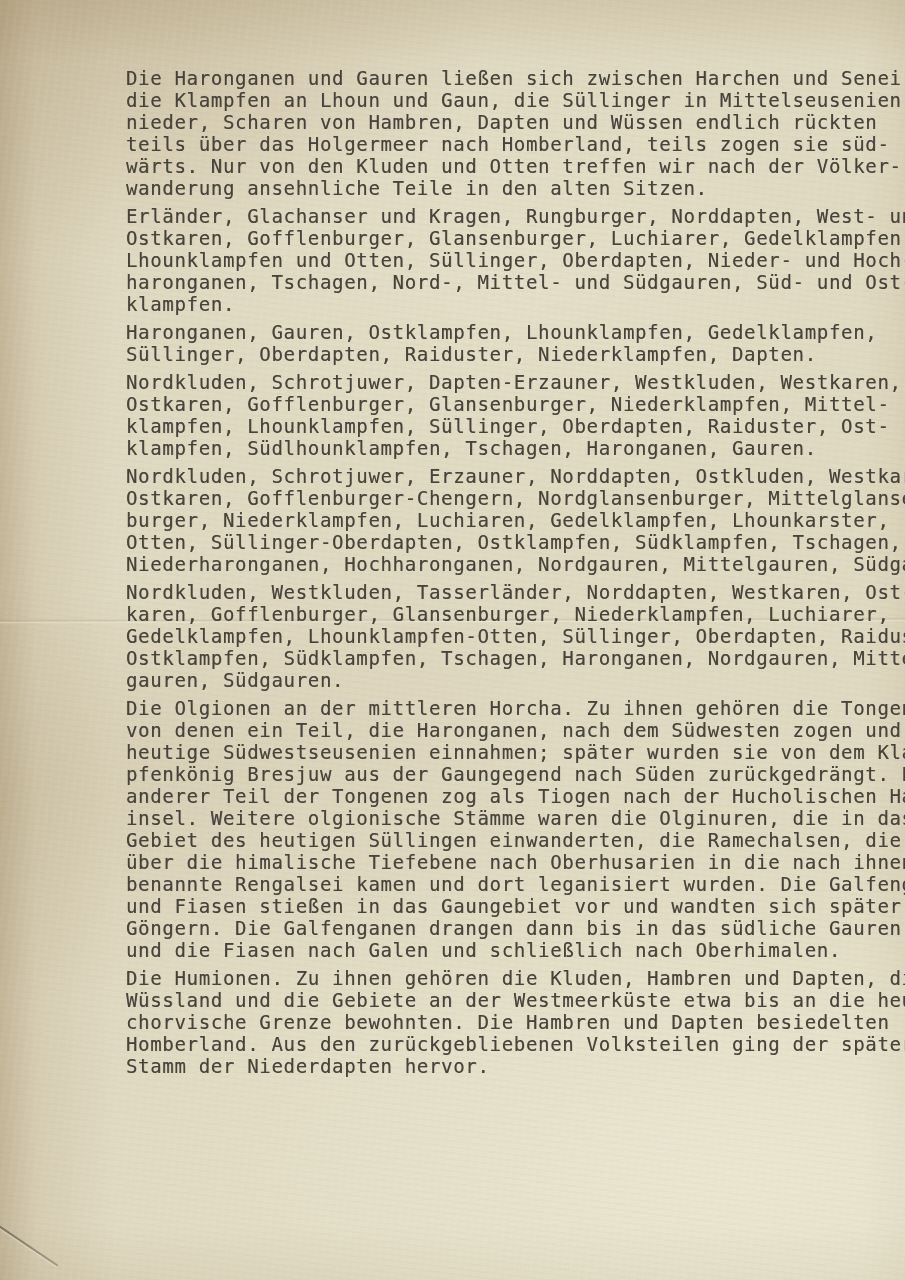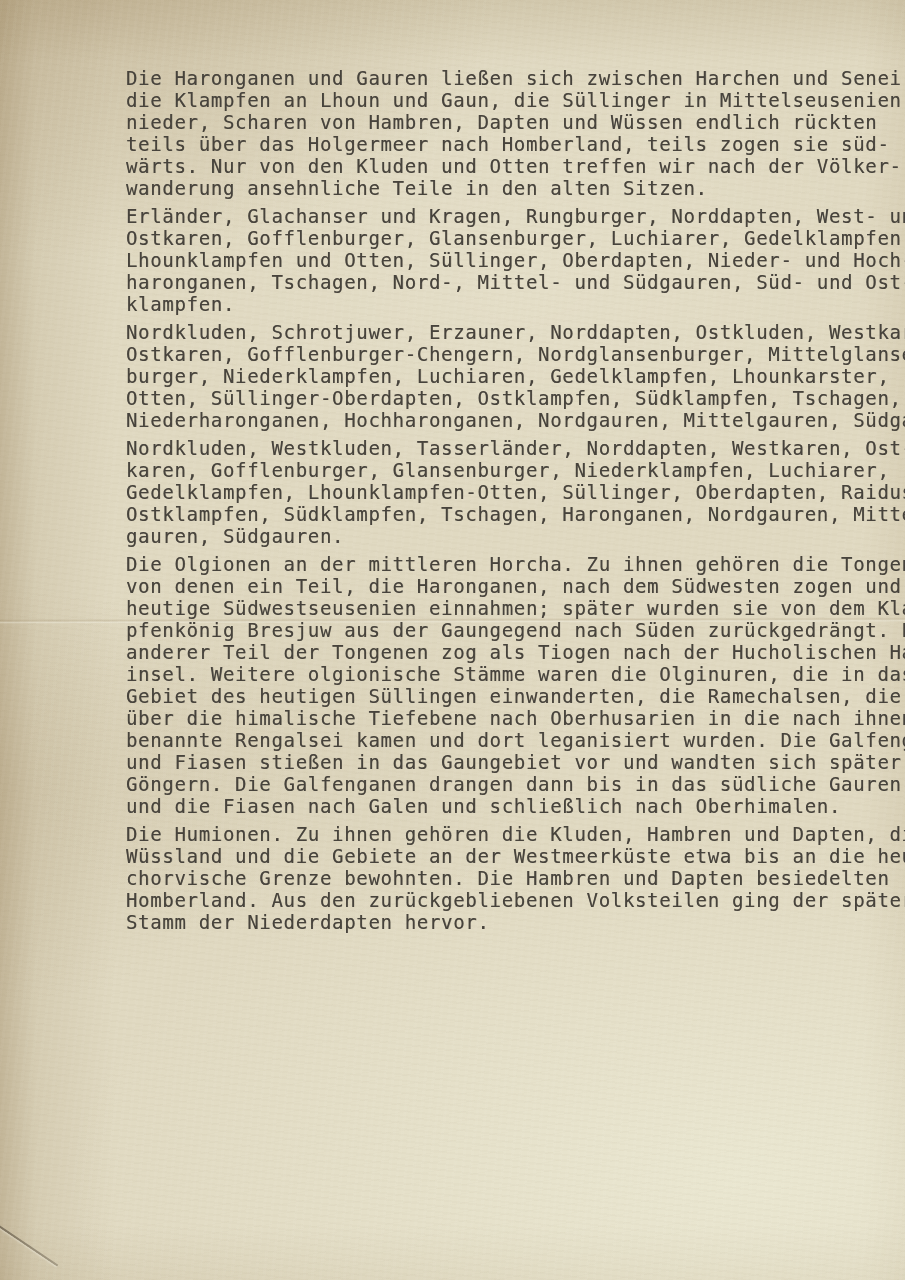--- a/index.html
+++ b/index.html
@@ -94,20 +94,26 @@
 die Klampfen an Lhoun und Gaun, die Süllinger in Mittelseusenien
 nieder, Scharen von Hambren, Dapten und Wüssen endlich rückten
 teils über das Holgermeer nach Homberland, teils zogen sie süd-
 wärts. Nur von den Kluden und Otten treffen wir nach der Völker-
 wanderung ansehnliche Teile in den alten Sitzen.</p>
     <p>Erländer, Glachanser und Kragen, Rungburger, Norddapten, West- und
 Ostkaren, Gofflenburger, Glansenburger, Luchiarer, Gedelklampfen,
 Lhounklampfen und Otten, Süllinger, Oberdapten, Nieder- und Hoch-
 haronganen, Tschagen, Nord-, Mittel- und Südgauren, Süd- und Ost-
 klampfen.</p>
+    <p>Haronganen, Gauren, Ostklampfen, Lhounklampfen, Gedelklampfen,
+Süllinger, Oberdapten, Raiduster, Niederklampfen, Dapten.</p>
+    <p>Nordkluden, Schrotjuwer, Dapten-Erzauner, Westkluden, Westkaren,
+Ostkaren, Gofflenburger, Glansenburger, Niederklampfen, Mittel-
+klampfen, Lhounklampfen, Süllinger, Oberdapten, Raiduster, Ost-
+klampfen, Südlhounklampfen, Tschagen, Haronganen, Gauren.</p>
     <p>Nordkluden, Schrotjuwer, Erzauner, Norddapten, Ostkluden, Westkaren,
 Ostkaren, Gofflenburger-Chengern, Nordglansenburger, Mittelglansen-
 burger, Niederklampfen, Luchiaren, Gedelklampfen, Lhounkarster,
 Otten, Süllinger-Oberdapten, Ostklampfen, Südklampfen, Tschagen,
 Niederharonganen, Hochharonganen, Nordgauren, Mittelgauren, Südgauren.</p>
     <p>Nordkluden, Westkluden, Tasserländer, Norddapten, Westkaren, Ost-
 karen, Gofflenburger, Glansenburger, Niederklampfen, Luchiarer,
 Gedelklampfen, Lhounklampfen-Otten, Süllinger, Oberdapten, Raiduster,
 Ostklampfen, Südklampfen, Tschagen, Haronganen, Nordgauren, Mittel-
 gauren, Südgauren.</p>

